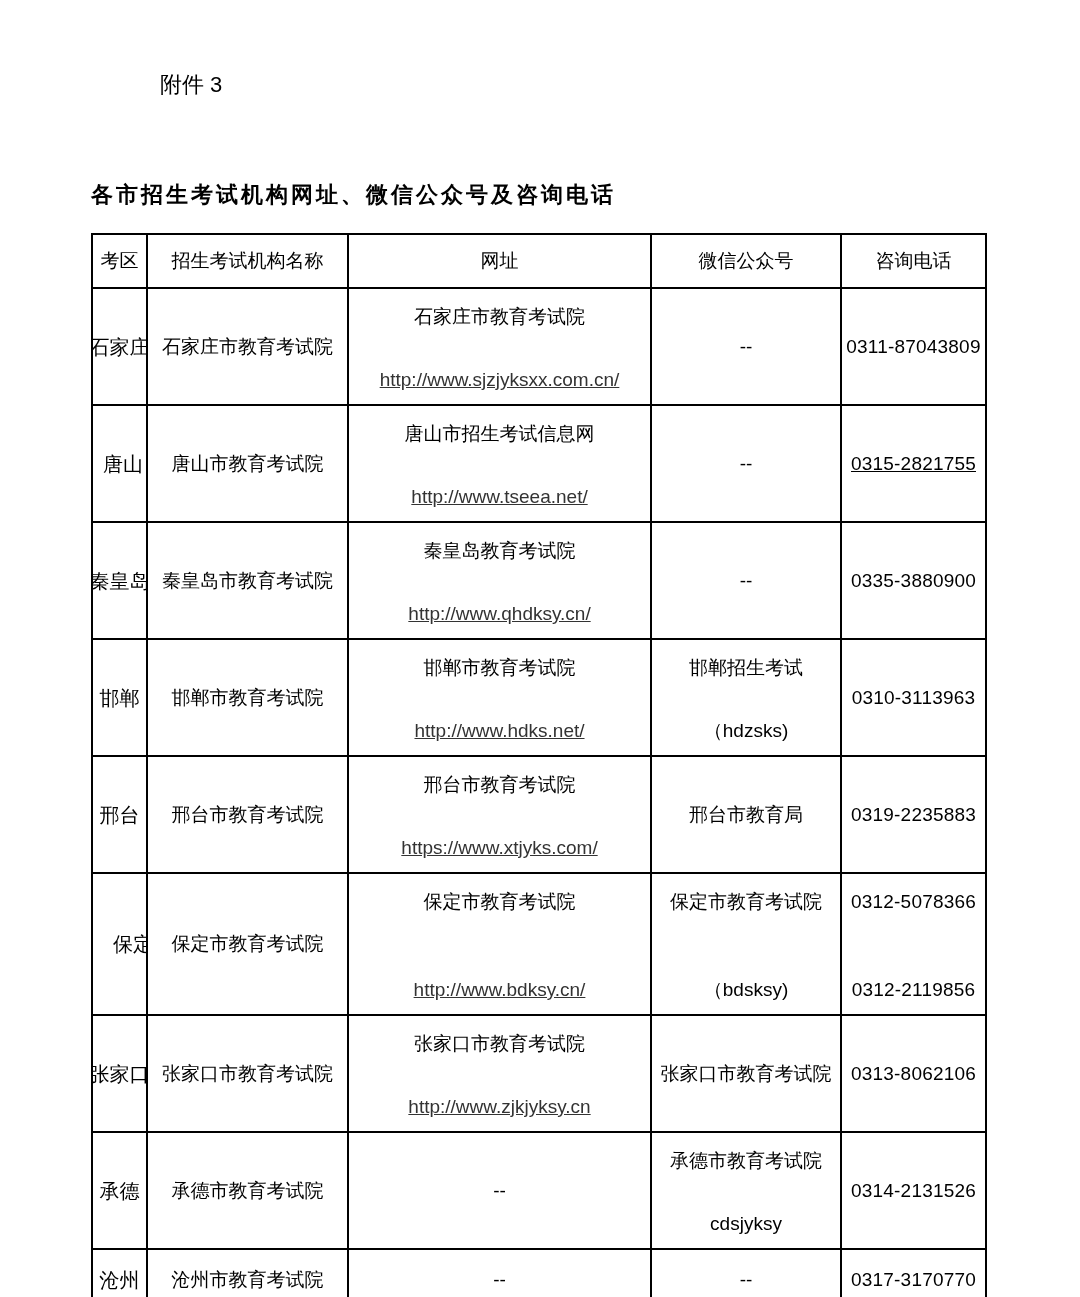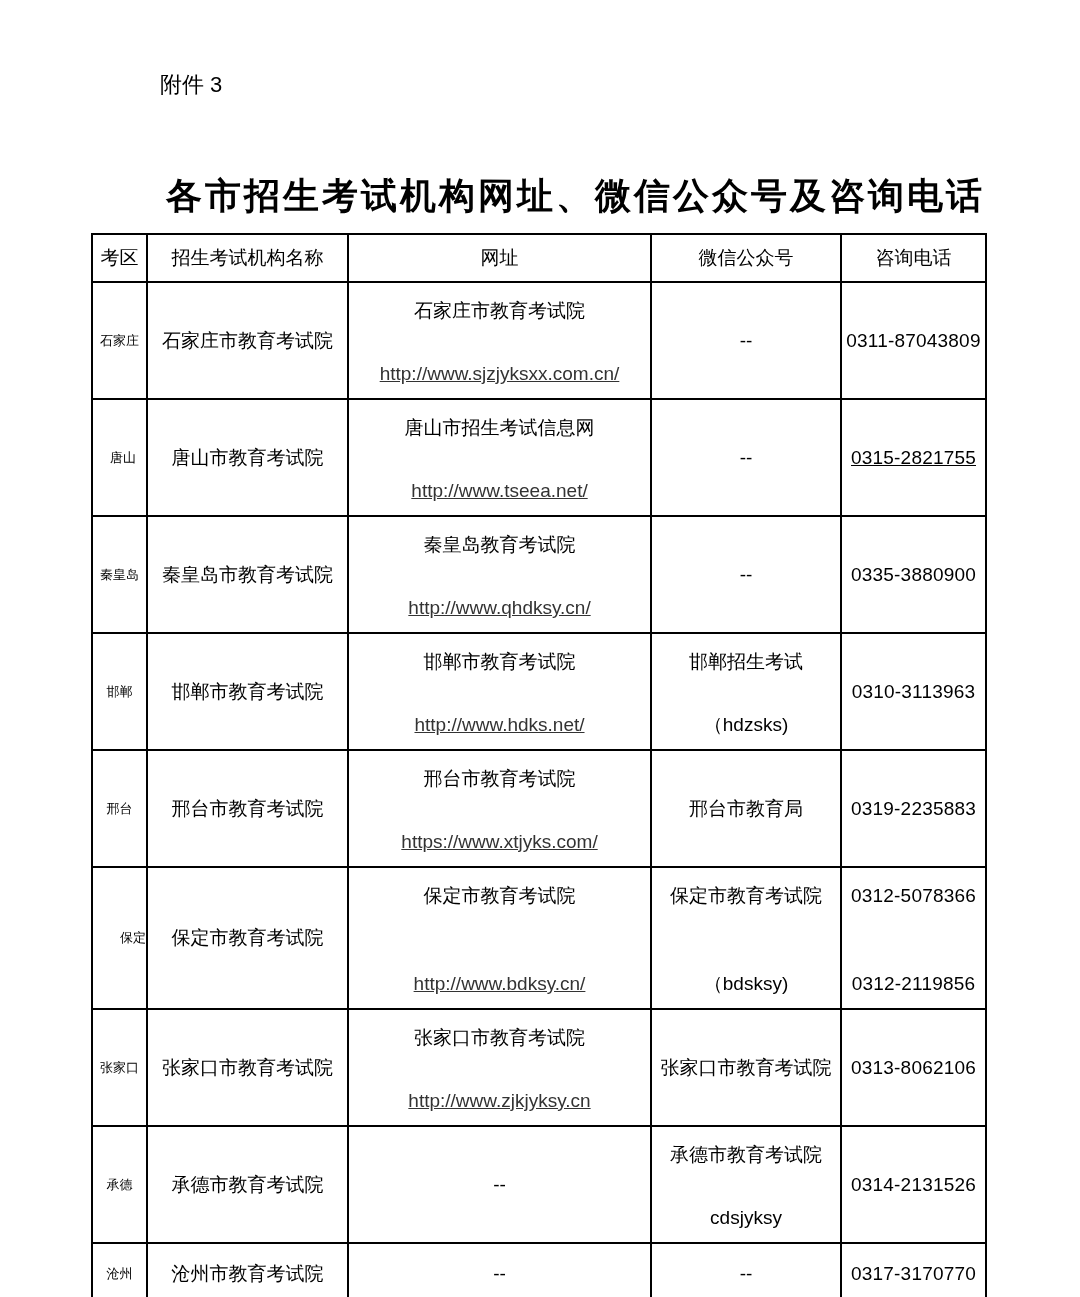--- a/index.html
+++ b/index.html
@@ -6,45 +6,45 @@
   body{
     width:1080px;height:1297px;background:#ffffff;color:#000;
     font-family:"Liberation Sans","DejaVu Sans",sans-serif;
     position:relative;overflow:hidden;
   }
   .attachment{
     position:absolute;left:160px;top:70px;
     font-size:22px;color:#000;
   }
   .doc-title{
-    position:absolute;left:91px;top:172px;width:894px;
-    text-align:right;font-size:36px;font-weight:bold;letter-spacing:3px;
+    position:absolute;left:91px;top:180px;width:894px;
+    text-align:left;font-size:22px;font-weight:bold;letter-spacing:3px;
     color:#000;white-space:nowrap;
   }
   table.info{
     position:absolute;left:91px;top:233px;width:894px;
     border-collapse:collapse;table-layout:fixed;
   }
   table.info th, table.info td{
     border:2px solid #000;padding:0;text-align:center;vertical-align:middle;
     font-size:19px;color:#000;overflow:hidden;
   }
-  table.info thead tr{height:48px;}
+  table.info thead tr{height:54px;}
   table.info th{font-weight:400;}
   tr.last-row td{border-bottom-width:3px;}
   .cellbox{
     box-sizing:border-box;width:100%;height:100%;
     display:flex;flex-direction:column;align-items:center;
   }
   .cellbox.one{justify-content:center;}
   .cellbox.stack2{justify-content:space-between;padding:17px 2px 13px;}
   .line{line-height:22px;white-space:nowrap;}
   .url{text-decoration:underline;color:#333;}
   .phone{letter-spacing:0.2px;}
-  .region{font-size:13px;white-space:nowrap;}
+  .region{font-size:20px;white-space:nowrap;}
 </style>
 </head>
 <body>
 
 <div class="attachment">附件 3</div>
 
 <div class="doc-title">各市招生考试机构网址、微信公众号及咨询电话</div>
 
 <table class="info">
   <colgroup>

